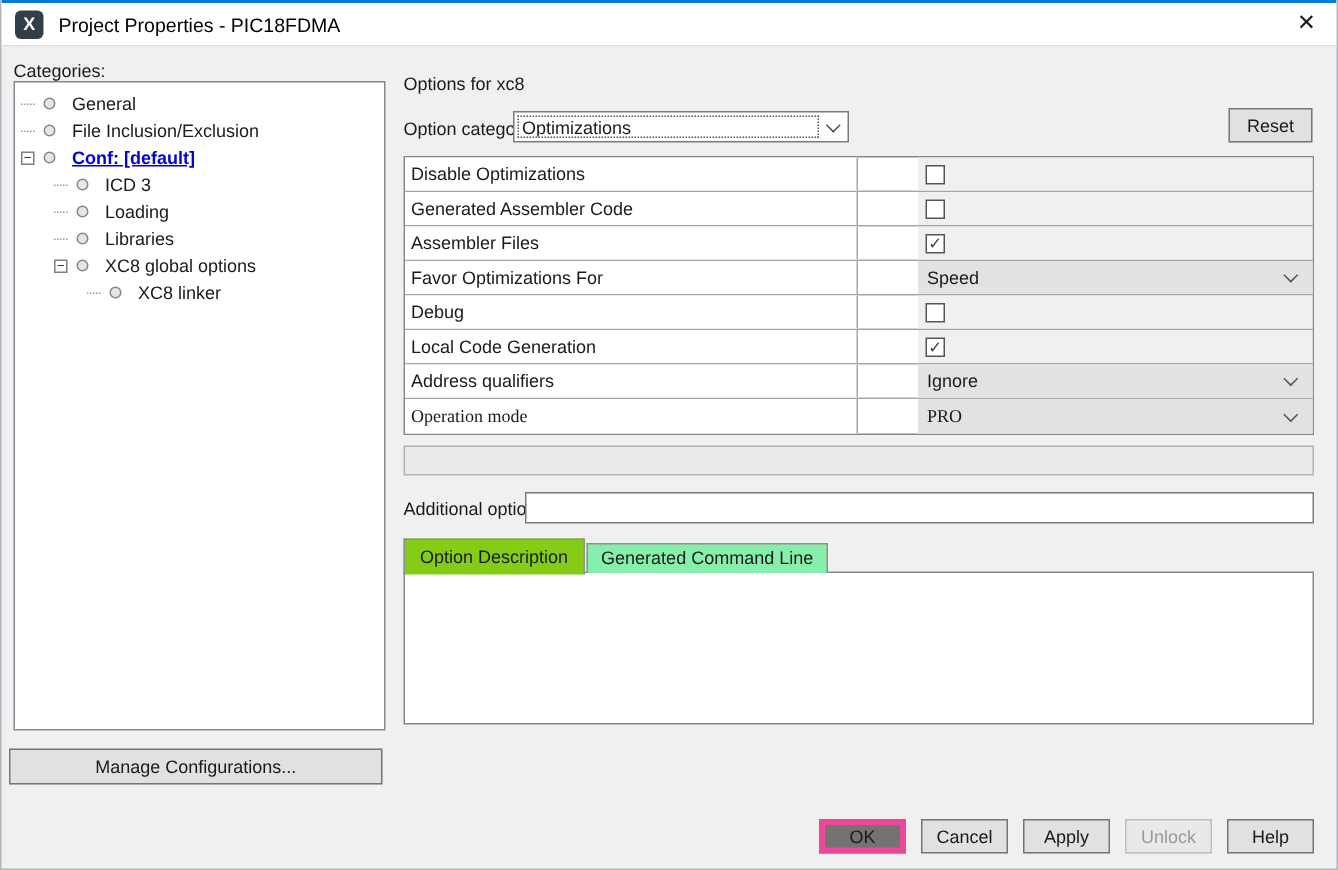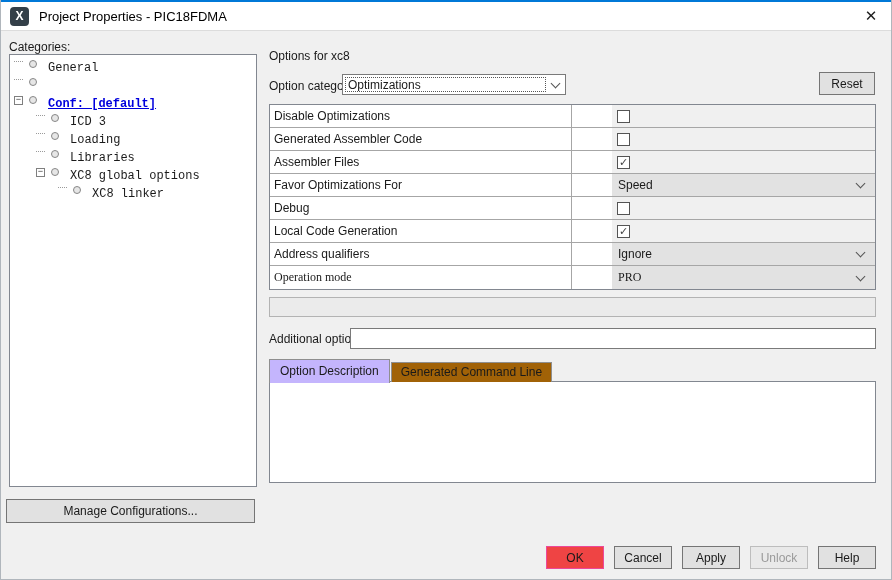--- a/index.html
+++ b/index.html
@@ -35,21 +35,21 @@
     margin-left: auto; width: 22px; text-align: center;
     font-size: 15px; color: #1a1a1a; cursor: pointer; line-height: 22px;
   }
   
   .categories-label { position: absolute; left: 8px; top: 40px; }
   .tree {
     position: absolute; left: 8px; top: 54px; width: 248px; height: 433px;
     background: #fff; border: 1px solid #828790; padding-top: 5px;
     overflow: hidden;
   }
-  .trow-item { display: flex; align-items: flex-start; height: 18px; cursor: default; font-family: Liberation Mono, monospace; }
+  .trow-item { display: flex; align-items: center; height: 18px; cursor: default; }
   .sp { flex: none; }
   .exp {
     flex: none; width: 9px; height: 9px; margin-right: 6px;
     border: 1px solid #7f7f7f; background: #fff;
     font-size: 9px; line-height: 6px; text-align: center; color: #333;
   }
   .exp.stub {
     border: none; height: 0; border-top: 1px dotted #9a9a9a; margin-top: 1px;
   }
   .circ {
@@ -117,35 +117,35 @@
     border: 1px solid #7a7a7a; font-family: inherit; font-size: 12px; padding: 0 4px;
     background: #fff;
   }
   
   .tabs {
     position: absolute; left: 268px; top: 359px; height: 23px;
     display: flex; align-items: flex-end; z-index: 2;
   }
   .tab {
     border: 1px solid #8f8f8f; border-bottom: none;
-    background: #a16207; padding: 2px 9px 3px; margin-right: 1px;
+    background: #86efac; padding: 2px 9px 3px; margin-right: 1px;
     white-space: nowrap; cursor: pointer;
   }
-  .tab.active { background: #c4b5fd; padding: 4px 10px 5px; position: relative; margin-bottom: -1px; }
+  .tab.active { background: #84cc16; padding: 4px 10px 5px; position: relative; margin-bottom: -1px; }
   .desc-panel {
     position: absolute; left: 268px; top: 381px; width: 607px; height: 102px;
     background: #fff; border: 1px solid #828790; z-index: 1;
   }
   
   .footer {
     position: absolute; left: 0; top: 546px; width: 875px;
     display: flex; justify-content: flex-end; gap: 10px;
   }
   .fbtn { width: 58px; height: 23px; }
-  .fbtn.default { border: 1px solid #ec4899; background: #ef4444; }
+  .fbtn.default { border: 4px solid #ec4899; background: #737373; }
   .fbtn.disabled { color: #9a9a9a; border-color: #bdbdbd; background: #e9e9e9; cursor: default; }
 </style>
 </head>
 <body>
 
 <div class="window">
 
   <div class="titlebar">
     <div class="app-icon">X</div>
     <div class="title">Project Properties - PIC18FDMA</div>
@@ -157,20 +157,21 @@
       <div class="trow-item">
         <span class="sp" style="width: 4px;"></span>
         <span class="exp stub"></span>
         <span class="circ"></span>
         <span class="tlabel">General</span>
       </div>
       <div class="trow-item">
         <span class="sp" style="width: 4px;"></span>
         <span class="exp stub"></span>
         <span class="circ"></span>
+        <span class="tlabel">File Inclusion/Exclusion</span>
       </div>
       <div class="trow-item">
         <span class="sp" style="width: 4px;"></span>
         <span class="exp">−</span>
         <span class="circ"></span>
         <span class="tlabel conf">Conf: [default]</span>
       </div>
       <div class="trow-item">
         <span class="sp" style="width: 26px;"></span>
         <span class="exp stub"></span>

